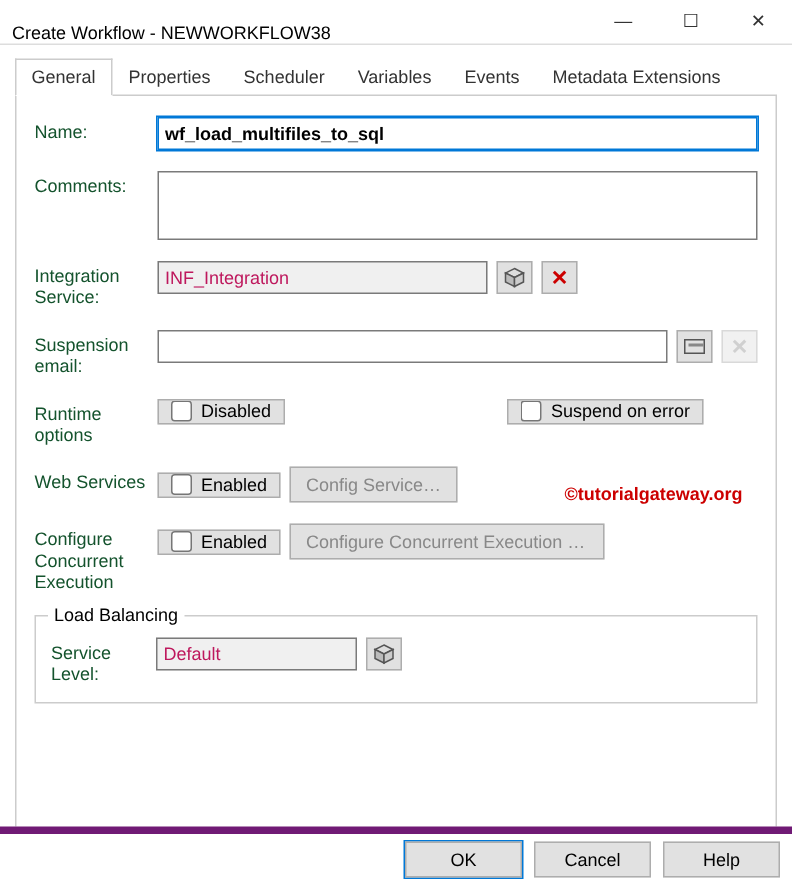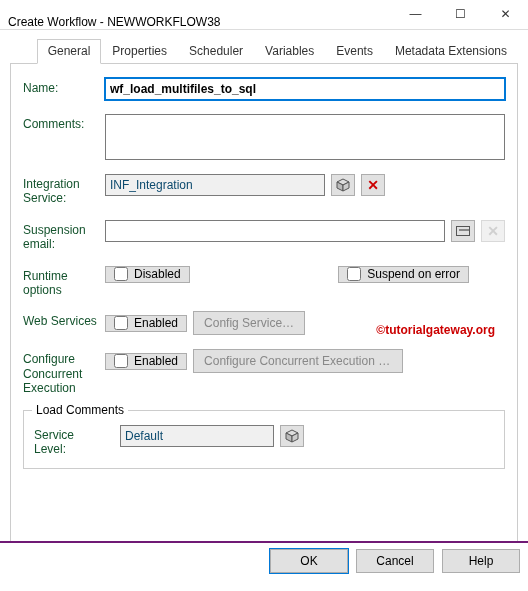--- a/index.html
+++ b/index.html
@@ -4,53 +4,53 @@
 <style>
 * { box-sizing: border-box; margin: 0; padding: 0; font-family: "Segoe UI", Tahoma, sans-serif; font-size: 12px; }
 body { background: #fff; width: 528px; height: 591px; overflow: hidden; }
 
 .titlebar { height: 30px; display: flex; align-items: flex-end; padding-left: 8px; border-bottom: 1px solid #ddd; background: #fff; }
 .titlebar .title { flex: 1; color: #000; }
 .titlebar .winbtn { width: 45px; height: 30px; display: flex; align-items: center; justify-content: center; color: #333; }
 
 .client { padding: 8px 10px 0 10px; }
 
-.tabs { display: flex; border-bottom: 1px solid #ccc; position: relative; justify-content: flex-end; }
+.tabs { display: flex; border-bottom: 1px solid #ccc; position: relative; }
 .tab { padding: 4px 10px 5px 10px; border: 1px solid transparent; border-bottom: none; position: relative; top: 1px; color: #333; }
 .tab.active { border-color: #ccc; background: #fff; border-bottom: 1px solid #fff; }
 
 .panel { border: 1px solid #ccc; border-top: none; padding: 14px 12px 8px 12px; height: 498px; position: relative; }
 
 .row { display: flex; align-items: flex-start; margin-bottom: 14px; }
 .row.tight { margin-bottom: 10px; }
 .lbl { width: 82px; flex-shrink: 0; color: #14532d; padding-top: 3px; line-height: 1.2; }
 .ctrls { flex: 1; display: flex; align-items: center; gap: 6px; }
 
 input[type=text] { height: 22px; border: 1px solid #7a7a7a; padding: 0 4px; background: #fff; outline: none; }
 input[type=text].focus { border: 1px solid #0078d7; box-shadow: 0 0 0 1px #0078d7; font-weight: bold; }
-input[type=text]:disabled, input.ro { background: #f0f0f0; color: #0c4a6e; }
+input[type=text]:disabled, input.ro { background: #f0f0f0; color: #be185d; }
 textarea { border: 1px solid #7a7a7a; background: #fff; resize: none; font-family: inherit; font-size: 12px; overflow-y: scroll; }
 
 .iconbtn { width: 24px; height: 22px; border: 1px solid #adadad; background: #e1e1e1; display: inline-flex; align-items: center; justify-content: center; }
 .iconbtn.disabled { opacity: .45; }
 
 .chk { display: flex; align-items: center; gap: 6px; height: 22px; }
 .chk input { width: 14px; height: 14px; }
 .chk.boxed { border: 1px solid #adadad; background: #e1e1e1; padding: 0 8px; height: 17px; }
 
 .btn { height: 24px; border: 1px solid #adadad; background: #e1e1e1; padding: 0 10px; display: inline-flex; align-items: center; }
 .btn.disabled { color: #888; }
 
 .groupbox { border: 1px solid #ccc; margin-top: 4px; padding: 14px 10px 12px 10px; position: relative; }
 .groupbox .legend { position: absolute; top: -8px; left: 8px; background: #fff; padding: 0 4px; color: #000; }
 
 .watermark { position: absolute; right: 22px; top: 258px; color: #c00; font-weight: bold; font-family: Georgia, serif; font-size: 14px; }
 .watermark .copy { color: #c00; }
 
-.footer { position: absolute; bottom: 12px; left: 0; right: 0; height: 38px; border-top: 2px solid #701a75; display: flex; justify-content: flex-end; align-items: center; gap: 8px; padding: 0 8px; background: #fff; }
+.footer { position: absolute; bottom: 2px; left: 0; right: 0; height: 38px; border-top: 5px solid #701a75; display: flex; justify-content: flex-end; align-items: center; gap: 8px; padding: 0 8px; background: #fff; }
 .footer .fbtn { min-width: 78px; height: 24px; border: 1px solid #adadad; background: #e1e1e1; display: inline-flex; align-items: center; justify-content: center; }
 .footer .fbtn.primary { box-shadow: 0 0 0 1px #0078d7; }
 
 .icon-cube { width:14px; height:14px; display:block; }
 .icon-x { color:#c00; font-weight:bold; font-size:14px; }
 .icon-card { width:14px; height:10px; border:1px solid #555; position:relative; }
 .icon-card::after { content:""; position:absolute; left:2px; top:2px; width:10px; height:2px; background:#888; }
 .icon-xg { color:#999; font-weight:bold; font-size:14px; }
 </style>
 </head>
@@ -156,25 +156,25 @@
       <div class="ctrls">
         <label class="chk boxed">
           <input type="checkbox" style="">
           <span>Enabled</span>
         </label>
         <button class="btn disabled" disabled="" style="flex:1;max-width:210px">Configure Concurrent Execution …</button>
       </div>
     </div>
 
     <div class="groupbox">
-      <span class="legend">Load Comments</span>
+      <span class="legend">Load Balancing</span>
       <div class="row tight" style="margin-bottom:0">
         <div class="lbl" style="width:70px">Service Level:</div>
         <div class="ctrls">
-          <input type="text" class="ro" readonly="" style="width: 154px; margin-left: 16px;" value="Default">
+          <input type="text" class="ro" readonly="" style="width: 134px;" value="Default">
           <span class="iconbtn">
             <svg class="icon-cube" viewBox="0 0 14 14">
                 <polygon points="7,1 13,4 7,7 1,4" fill="#ddd" stroke="#555"></polygon>
                 <polygon points="1,4 7,7 7,13 1,10" fill="#bbb" stroke="#555"></polygon>
                 <polygon points="13,4 7,7 7,13 13,10" fill="#ccc" stroke="#555"></polygon>
               </svg>
           </span>
         </div>
       </div>
     </div>

